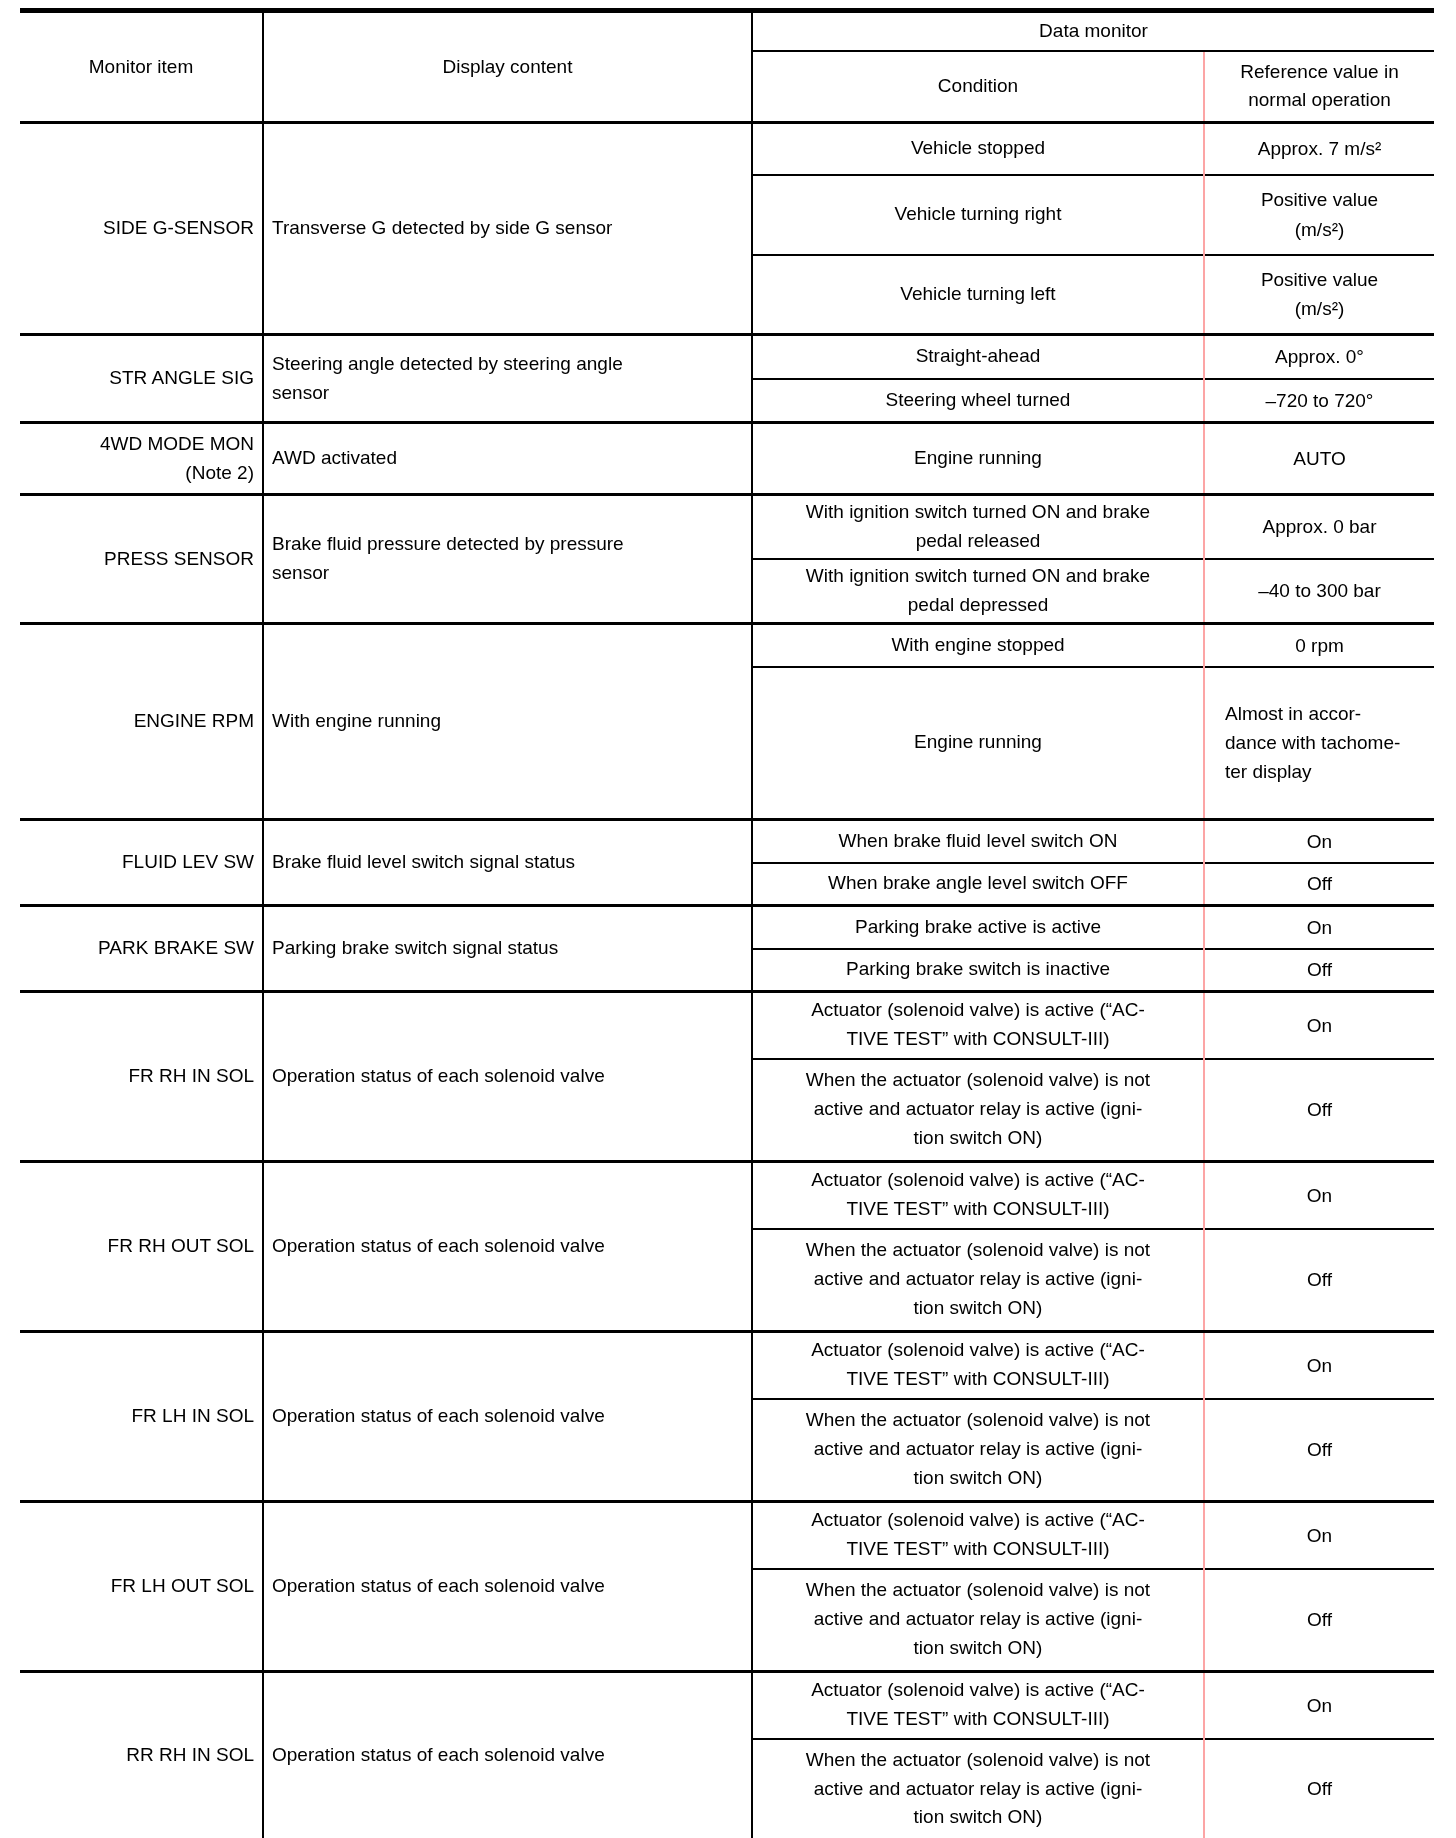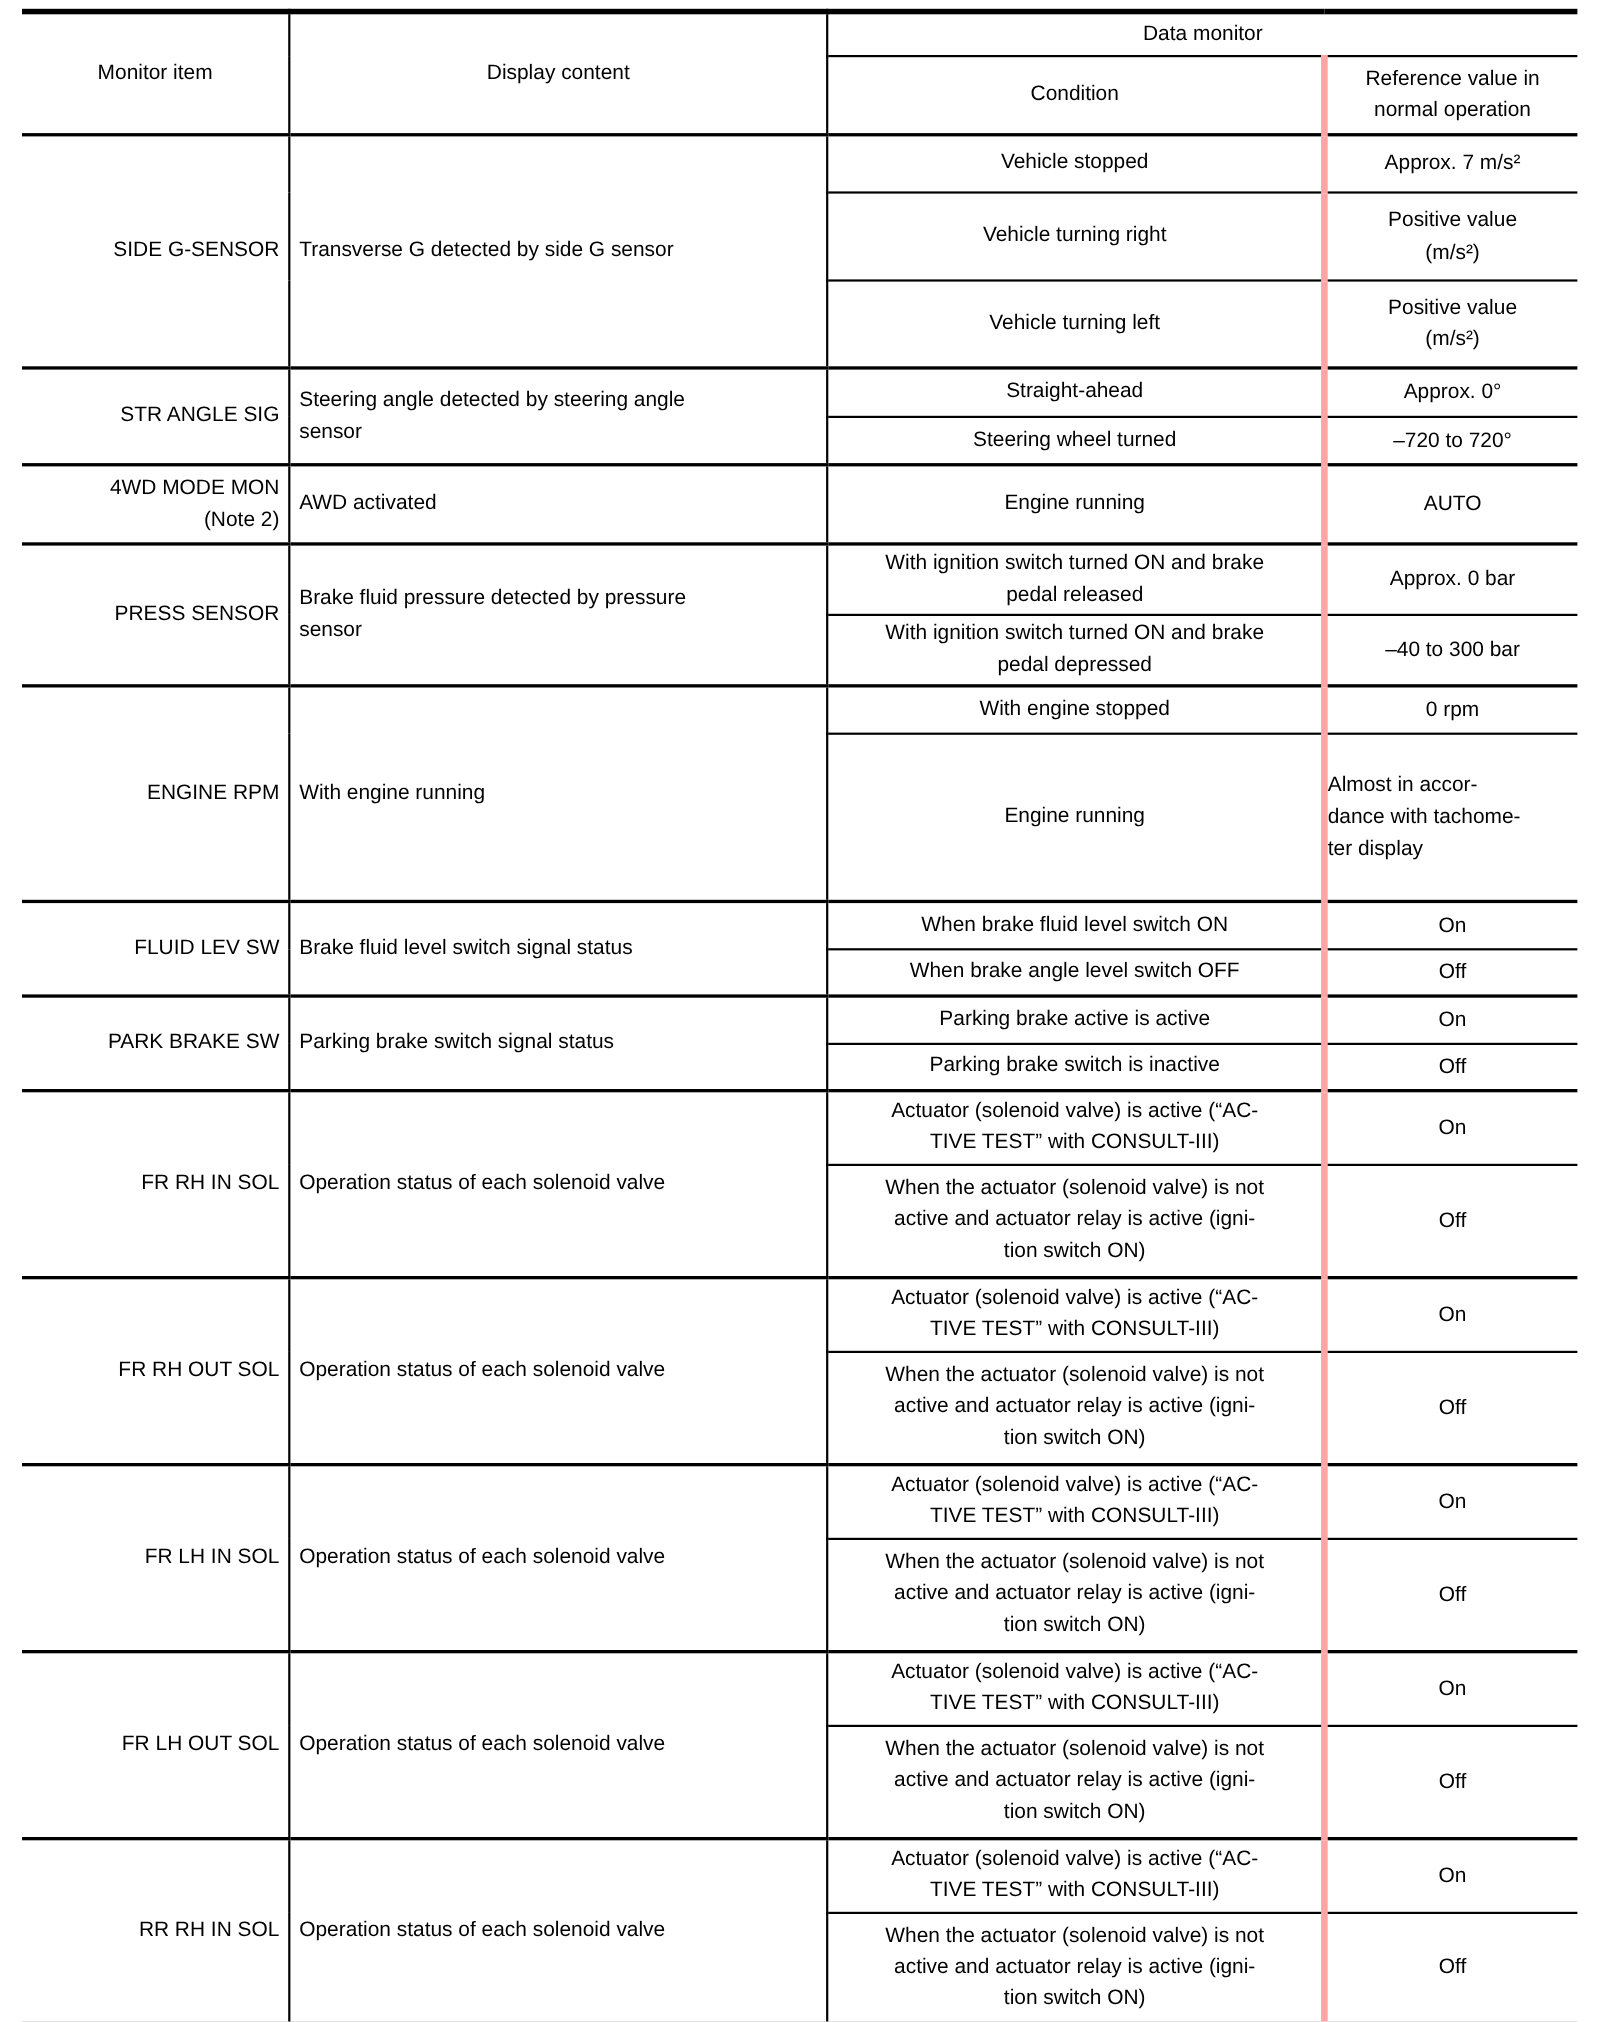--- a/index.html
+++ b/index.html
@@ -30,35 +30,35 @@
     font-weight: normal;
     vertical-align: middle;
     white-space: pre-line;
     overflow: hidden;
     padding: 2px 8px;
     box-sizing: border-box;
   }
   
   .c1 { border-right: 2px solid #000; }
   .c2 { border-right: 2px solid #000; text-align: center; }
-  .c3 { border-right: 6px solid #fca5a5; }
+  .c3 { border-right: 2px solid #fca5a5; }
   .c4 { }
   
   tbody td { border-top: 2px solid #000; }
   tbody tr.group-start td { border-top: 3px solid #000; }
   thead th { border-top: 0; }
   thead th.h-datamon { border-bottom: 2px solid #000; }
   thead tr.hrow2 th { border-top: 2px solid #000; }
   thead { border-bottom: 3px solid #000; }
   
   td.cell-item   { text-align: right; padding-left: 20px; }
   td.cell-display{ text-align: left; padding-left: 16px; }
   td.cell-cond   { text-align: center; padding-left: 13px; line-height: 1.52; }
   td.cell-ref    { text-align: center; padding-left: 6px; padding-right: 6px; line-height: 1.55; }
-  td.cell-ref.ref-left { text-align: left; padding-left: 0; }
+  td.cell-ref.ref-left { text-align: left; padding-left: 20px; }
   thead th { text-align: center; margin-left: 27px; }
 </style>
 </head>
 <body>
 
 <div class="page">
   <table class="dm">
     <colgroup>
       <col style="width:243px">
       <col style="width:489px">

